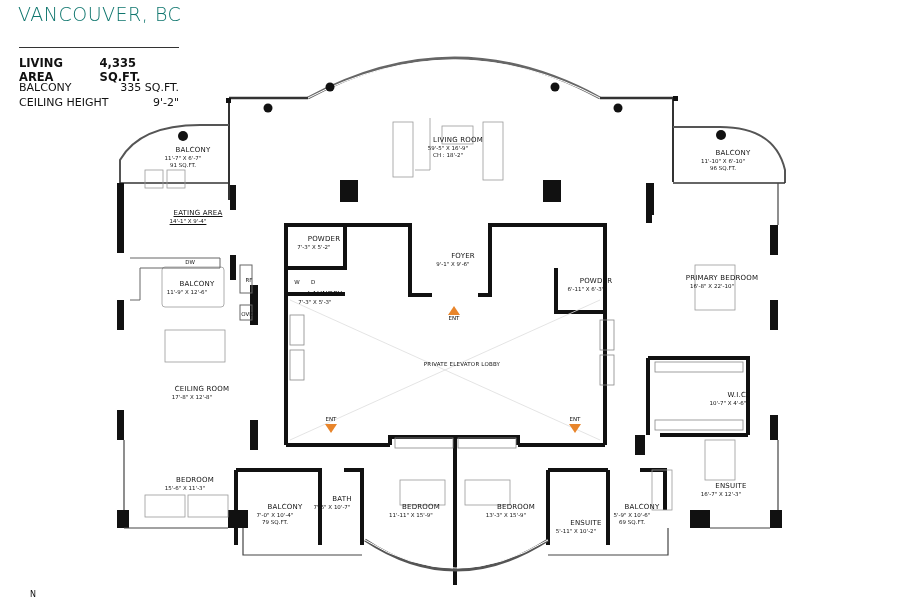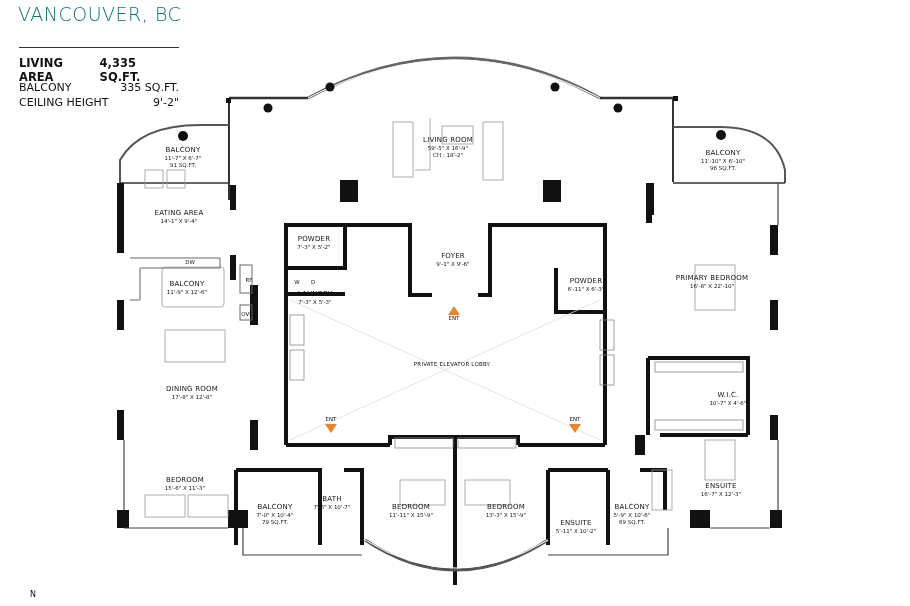--- a/index.html
+++ b/index.html
@@ -3,21 +3,21 @@
 <meta charset="utf-8">
 <style>
   html, body { margin:0; padding:0; background:#ffffff; }
   body { width:910px; height:606px; position:relative; overflow:hidden; font-family:"Liberation Sans", sans-serif; color:#111; }
   #plan { position:absolute; left:0; top:0; width:910px; height:606px; }
   .hdr-title { position:absolute; left:18px; top:3px; font-size:19px; letter-spacing:0.5px; color:#0f766e; font-family:"DejaVu Sans", sans-serif; font-weight:300; }
   .hdr-row { position:absolute; left:19px; width:160px; font-size:11px; font-family:"DejaVu Sans", sans-serif; display:flex; justify-content:space-between;margin-top:28px; }
   .hdr-row.bold { font-weight:bold; font-size:11.5px; }
   .hdr-rule { position:absolute; left:19px; top:47px; width:160px; height:1px; background:#333; }
   .lbl { position:absolute; text-align:center; font-family:"DejaVu Sans", sans-serif; color:#111; white-space:nowrap; transform:translateX(-50%); line-height:1.25; }
-  .lbl .n { font-size:7px; letter-spacing:0.2px; }
+  .lbl .n { font-size:7px; letter-spacing:0.2px;padding-left:20px; }
   .lbl .d { font-size:5.5px; }
   .ent { position:absolute; font-family:"DejaVu Sans", sans-serif; font-size:5.5px; transform:translateX(-50%); text-align:center; line-height:1; }
   .tri-up { width:0; height:0; border-left:6px solid transparent; border-right:6px solid transparent; border-bottom:9px solid #e8852b; margin:0 auto 1px; }
   .tri-dn { width:0; height:0; border-left:6px solid transparent; border-right:6px solid transparent; border-top:9px solid #e8852b; margin:1px auto 0; }
   .north { position:absolute; left:30px; top:590px; font-size:8px; font-family:"DejaVu Sans", sans-serif; }
 </style>
 </head>
 <body>
 
 <svg id="plan" viewBox="0 0 910 606" xmlns="http://www.w3.org/2000/svg">
@@ -176,32 +176,32 @@
   <div class="d">59'-5" X 16'-9"</div>
   <div class="d">CH : 18'-2"</div>
 </div>
 
 <div class="lbl" style="left:723px; top:149px;">
   <div class="n">BALCONY</div>
   <div class="d">11'-10" X 6'-10"</div>
   <div class="d">96 SQ.FT.</div>
 </div>
 
-<div class="lbl" style="left:179px; top:209px;">
+<div class="lbl" style="left:188px; top:209px;text-decoration:underline;">
   <div class="n">EATING AREA</div>
   <div class="d">14'-1" X 9'-4"</div>
 </div>
 
 <div class="lbl" style="left:187px; top:280px;">
   <div class="n">BALCONY</div>
   <div class="d">11'-9" X 12'-6"</div>
 </div>
 
 <div class="lbl" style="left:192px; top:385px;">
-  <div class="n">DINING ROOM</div>
+  <div class="n">CEILING ROOM</div>
   <div class="d">17'-8" X 12'-8"</div>
 </div>
 
 <div class="lbl" style="left:314px; top:235px;">
   <div class="n">POWDER</div>
   <div class="d">7'-3" X 5'-2"</div>
 </div>
 
 <div class="lbl" style="left:315px; top:290px;">
   <div class="n">LAUNDRY</div>

